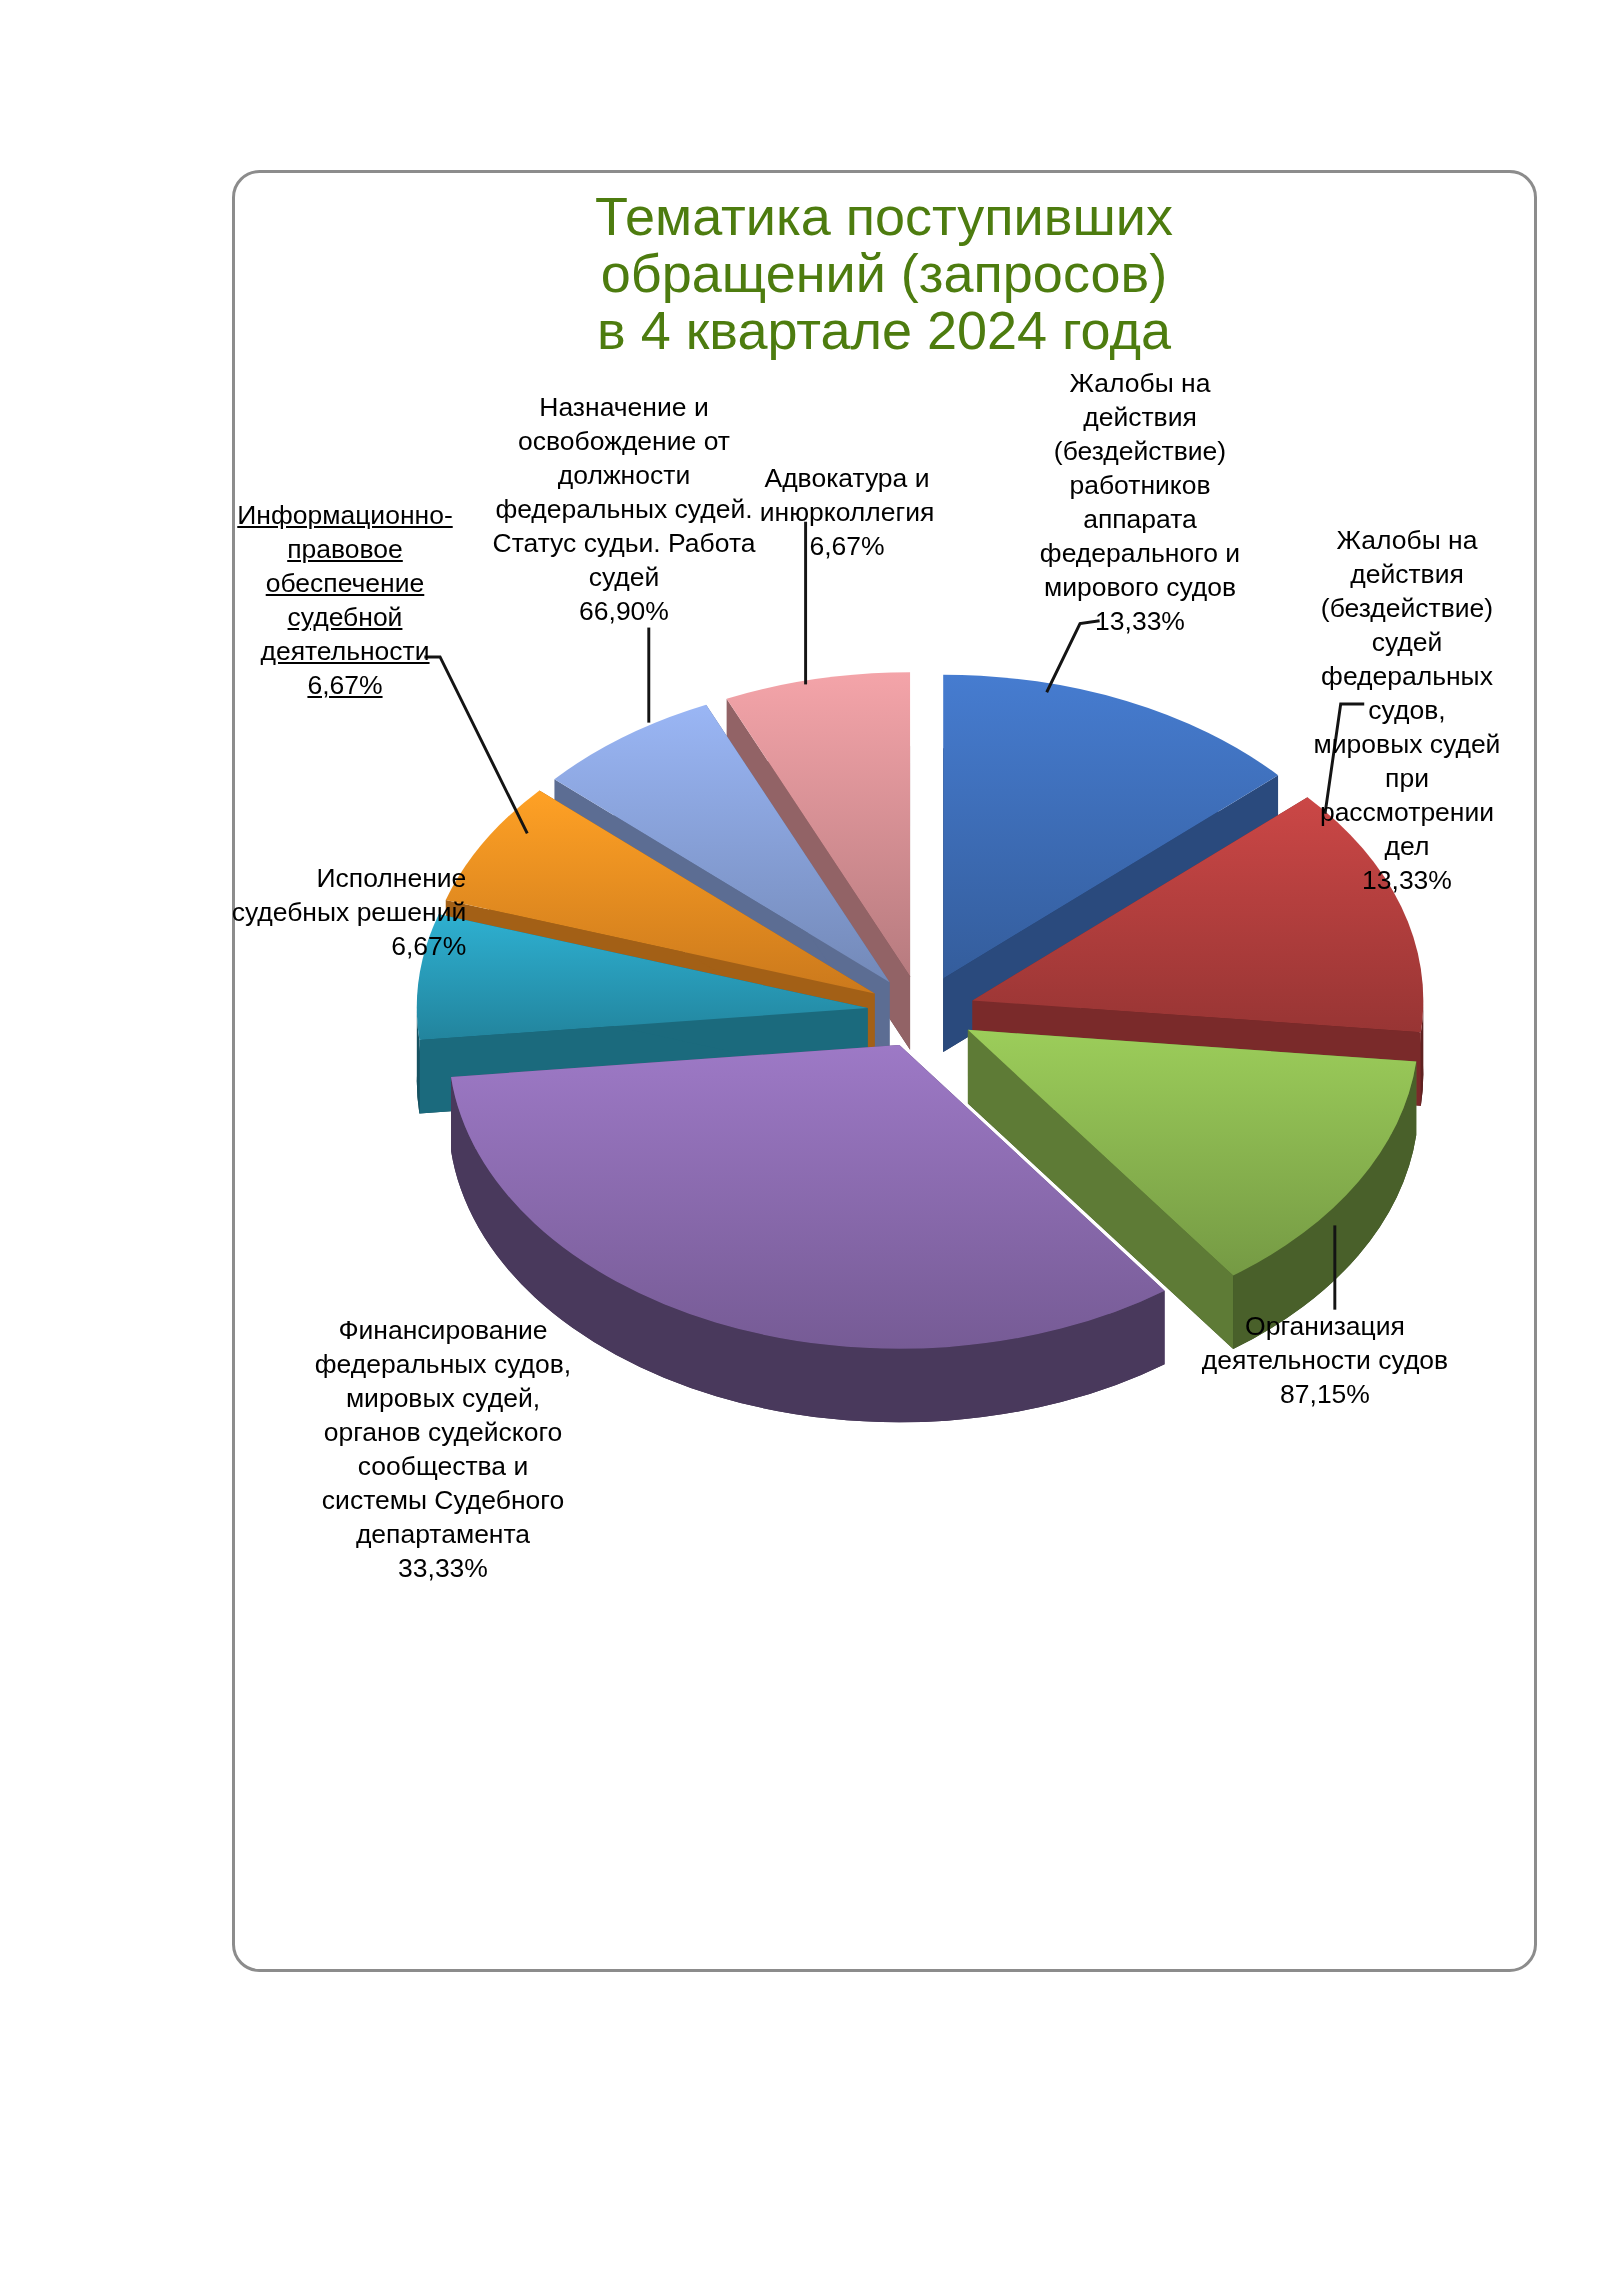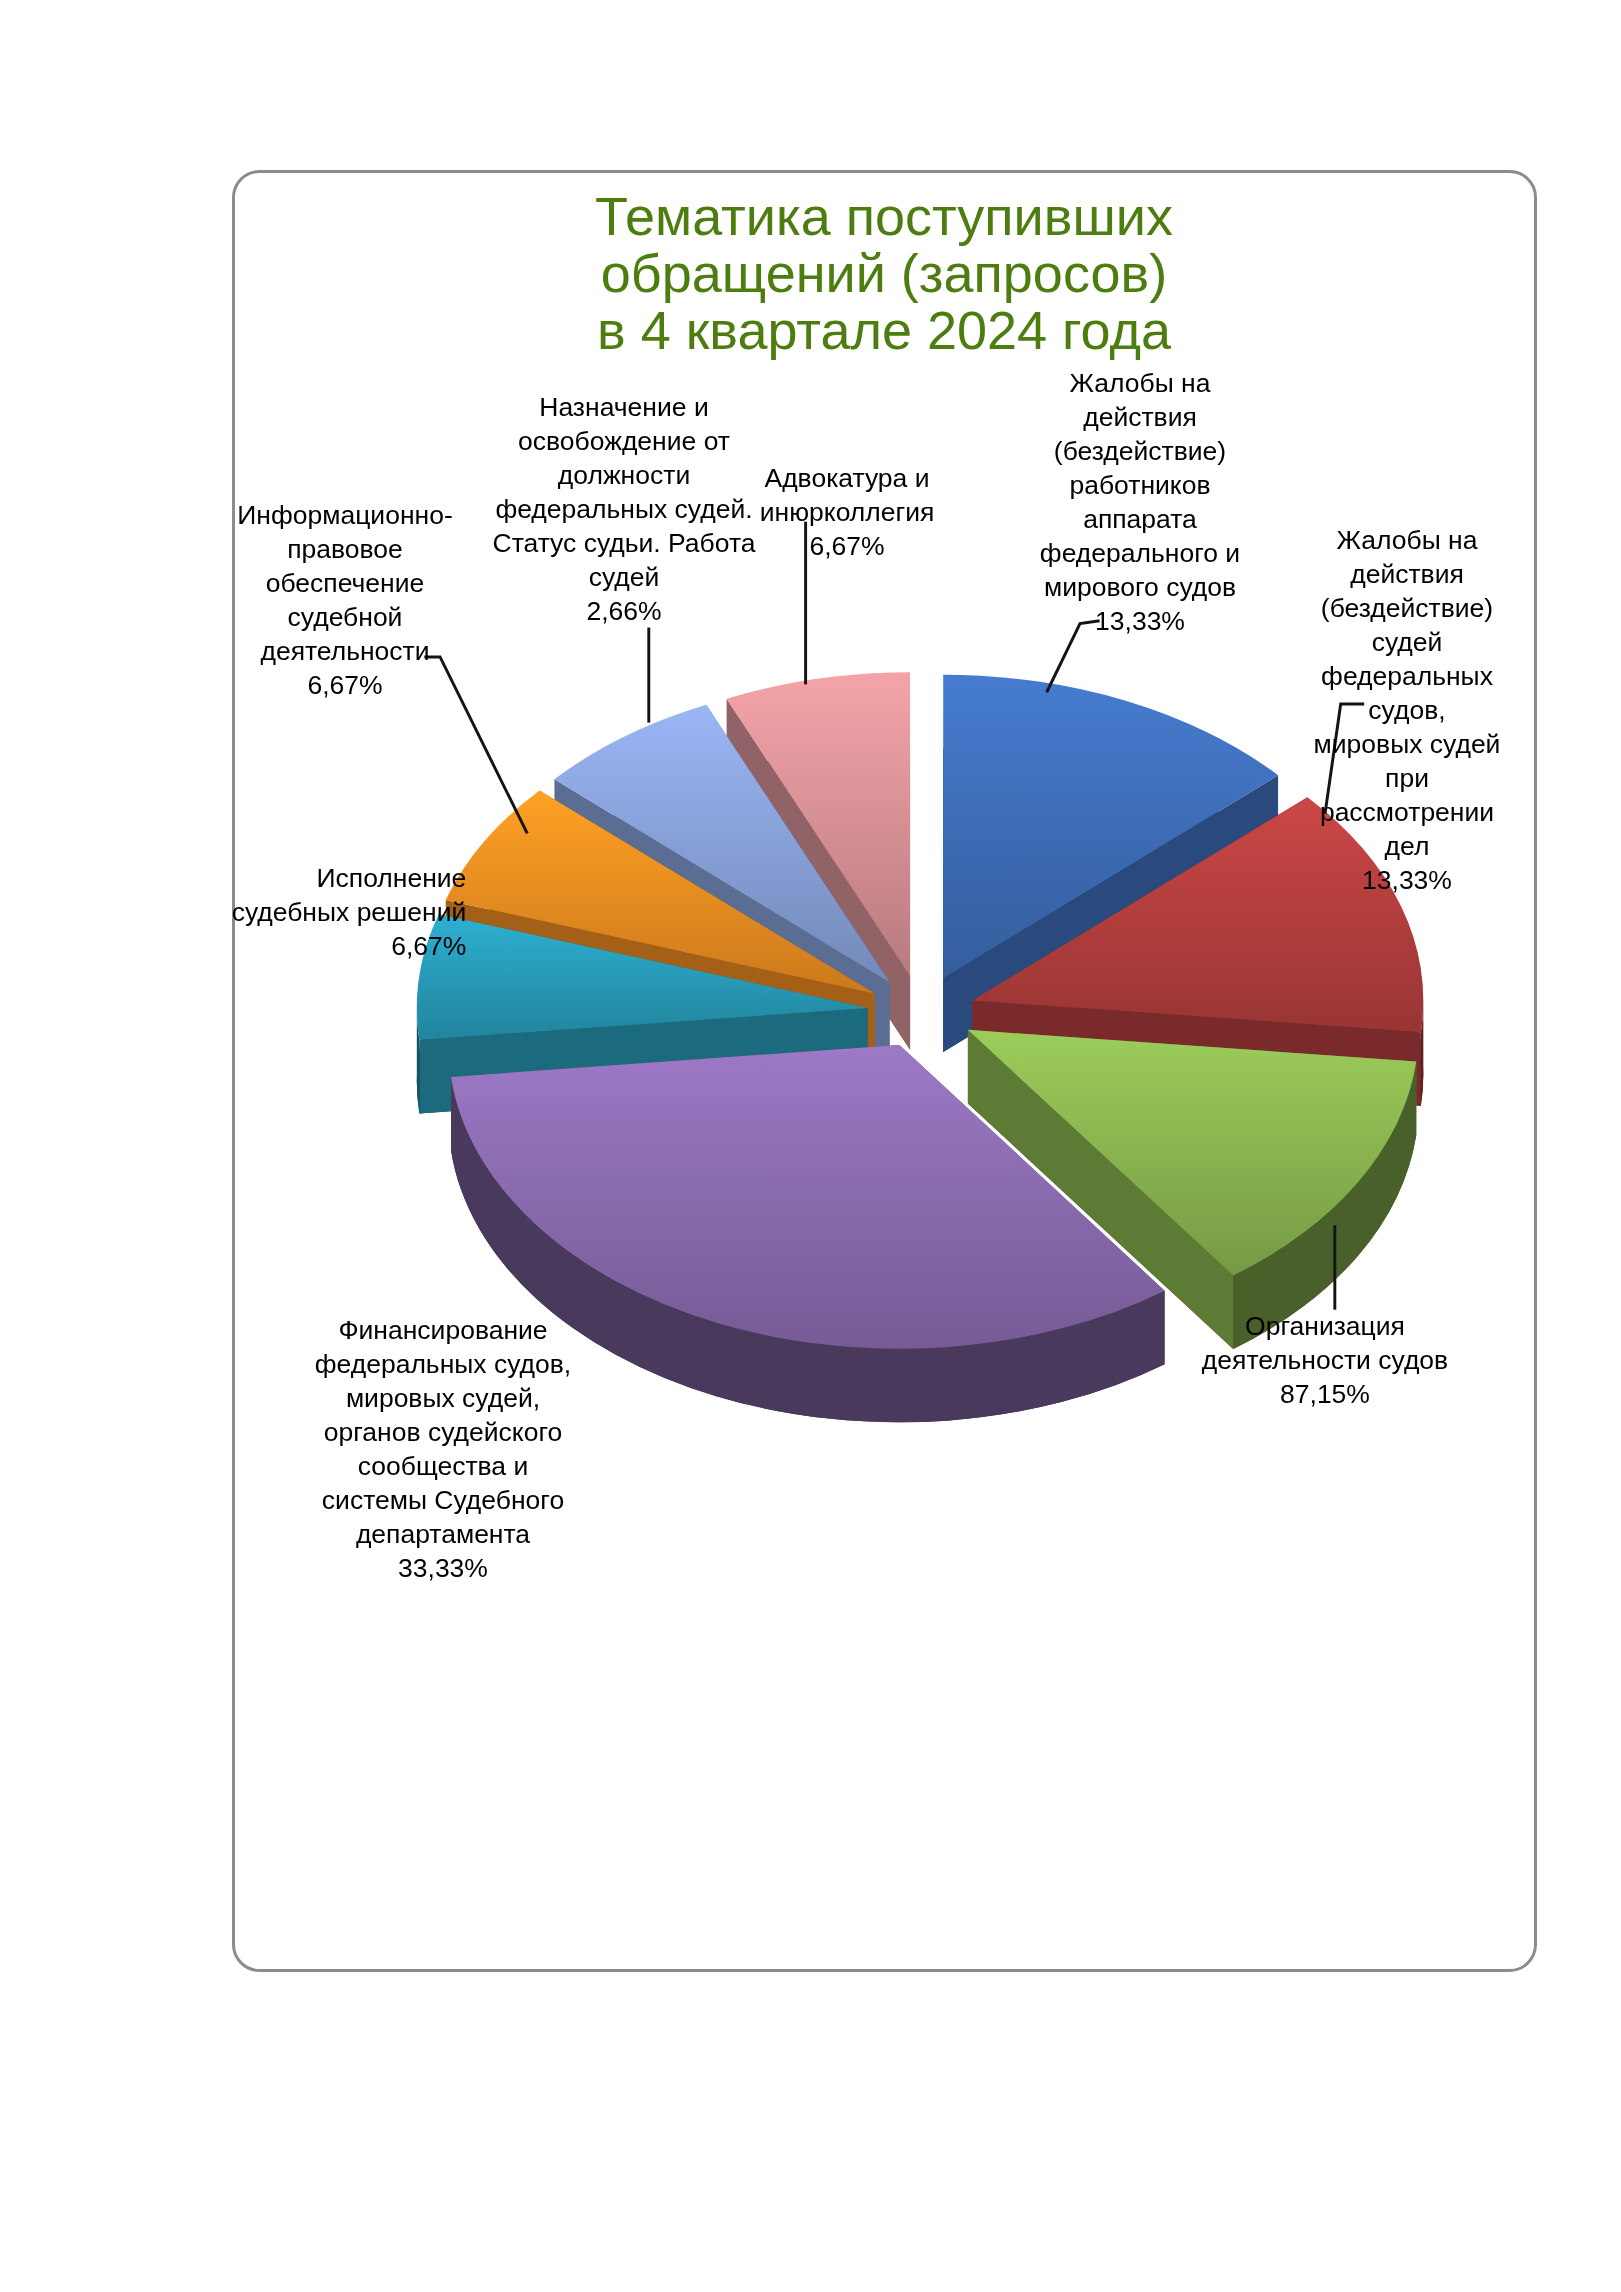--- a/index.html
+++ b/index.html
@@ -149,30 +149,30 @@
 федеральных судов,
 мировых судей,
 органов судейского
 сообщества и
 системы Судебного
 департамента
 33,33%</div>
     <div class="slice-label" style="left: 349px; top: 861px; text-align: right;">Исполнение
 судебных решений
 6,67%</div>
-    <div class="slice-label" style="left: 345px; top: 498px;">Информационно-
+    <div class="slice-label" style="left: 345px; top: 498px; text-decoration: underline;">Информационно-
 правовое
 обеспечение
 судебной
 деятельности
 6,67%</div>
     <div class="slice-label" style="left: 624px; top: 390px;">Назначение и
 освобождение от
 должности
 федеральных судей.
 Статус судьи. Работа
 судей
-2,66%</div>
+66,90%</div>
     <div class="slice-label" style="left: 847px; top: 421px; margin-top: 40px;">Адвокатура и
 инюрколлегия
 6,67%</div>
   </div>
 
 
 </body></html>

